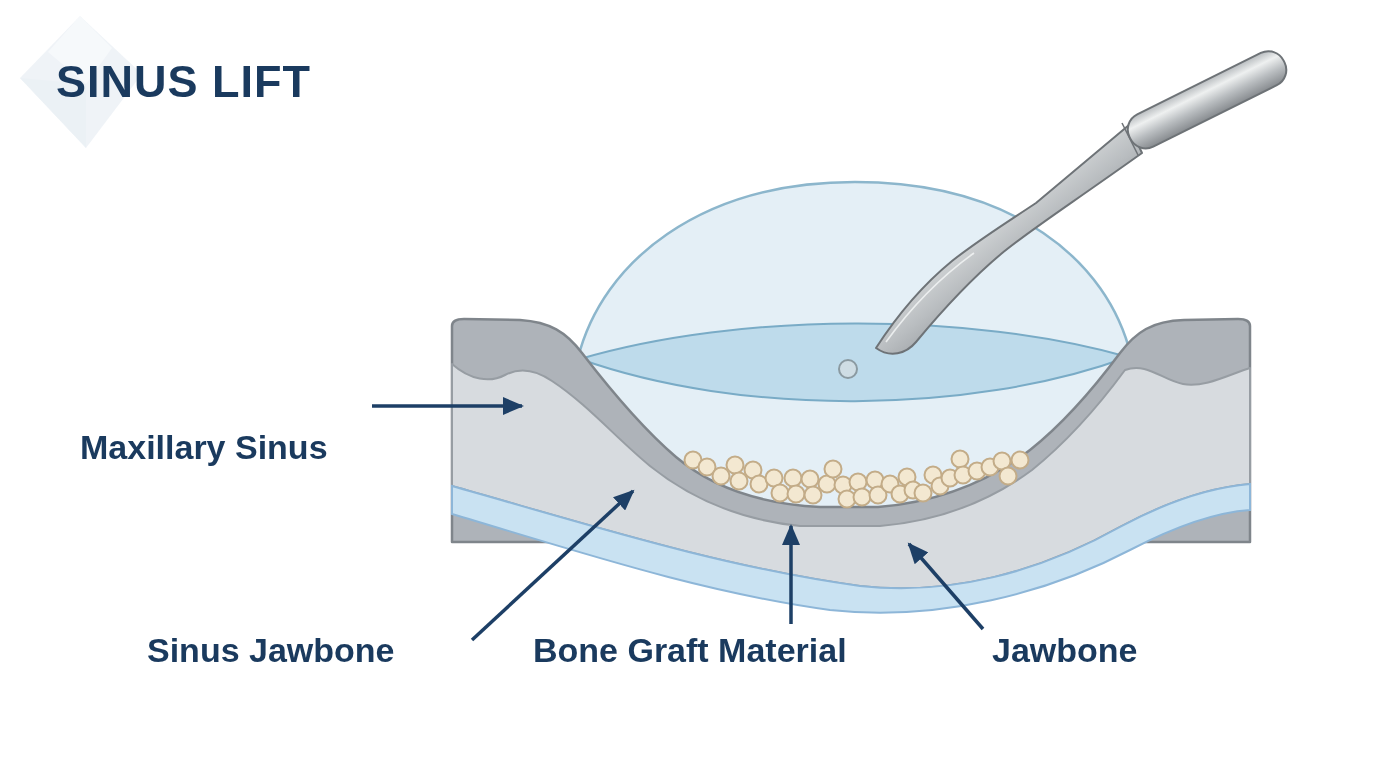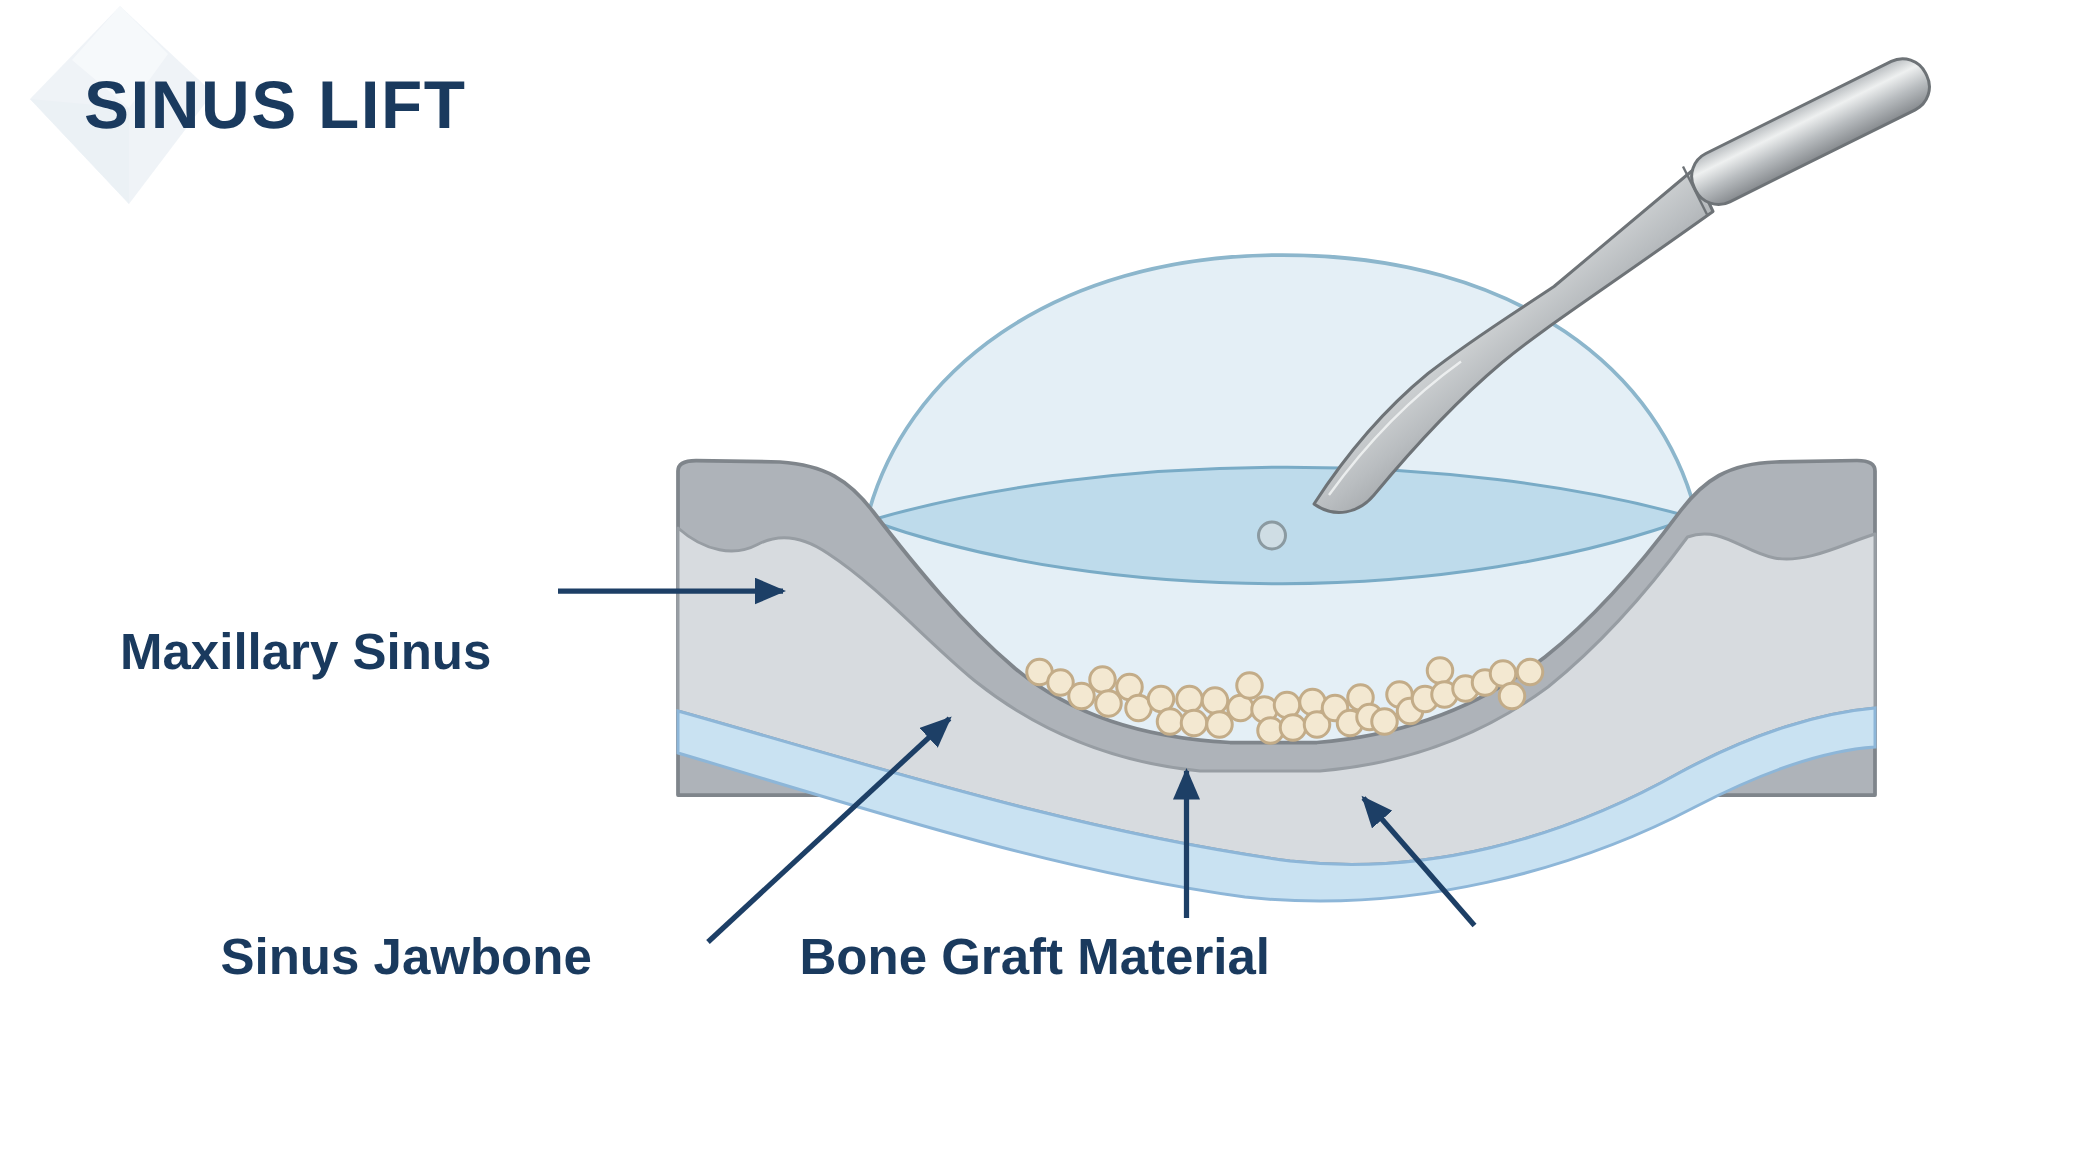--- a/index.html
+++ b/index.html
@@ -6,21 +6,21 @@
     --text-navy:#1a3a5e;
     --arrow-navy:#1d3f66;
   }
   *{margin:0;padding:0;box-sizing:border-box;}
   html,body{width:1400px;height:768px;overflow:hidden;}
   body{
     background:var(--background,#ffffff);
     font-family:"Liberation Sans", sans-serif;
     position:relative;
   }
-  .stage{position:absolute;left:0;top:0;width:1400px;height:560px;}
+  .stage{position:absolute;left:0;top:12px;width:1400px;height:560px;}
   svg.illustration{position:absolute;left:0;top:0;width:1400px;height:768px;}
 
   .page-title{
     position:absolute;left:56px;top:44px;
     font-size:45px;font-weight:bold;color:var(--text-navy);
     letter-spacing:1px;white-space:nowrap;z-index:5;
   }
   .diagram-label{
     position:absolute;
     font-size:34px;font-weight:bold;color:var(--text-navy);
@@ -192,14 +192,15 @@
       <line class="arrow-line" marker-end="url(#arrowHead)" x1="472" y1="628" x2="633" y2="479"></line>
       <line class="arrow-line" marker-end="url(#arrowHead)" x1="791" y1="612" x2="791" y2="514"></line>
       <line class="arrow-line" marker-end="url(#arrowHead)" x1="983" y1="617" x2="909" y2="532"></line>
     </g>
   </svg>
 
   <div class="page-title">SINUS LIFT</div>
   <div class="diagram-label lbl-maxillary">Maxillary Sinus</div>
   <div class="diagram-label lbl-membrane">Sinus Jawbone</div>
   <div class="diagram-label lbl-graft">Bone Graft Material</div>
+  <div class="diagram-label lbl-jawbone">Jawbone</div>
 
 </div>
 
 </body></html>

